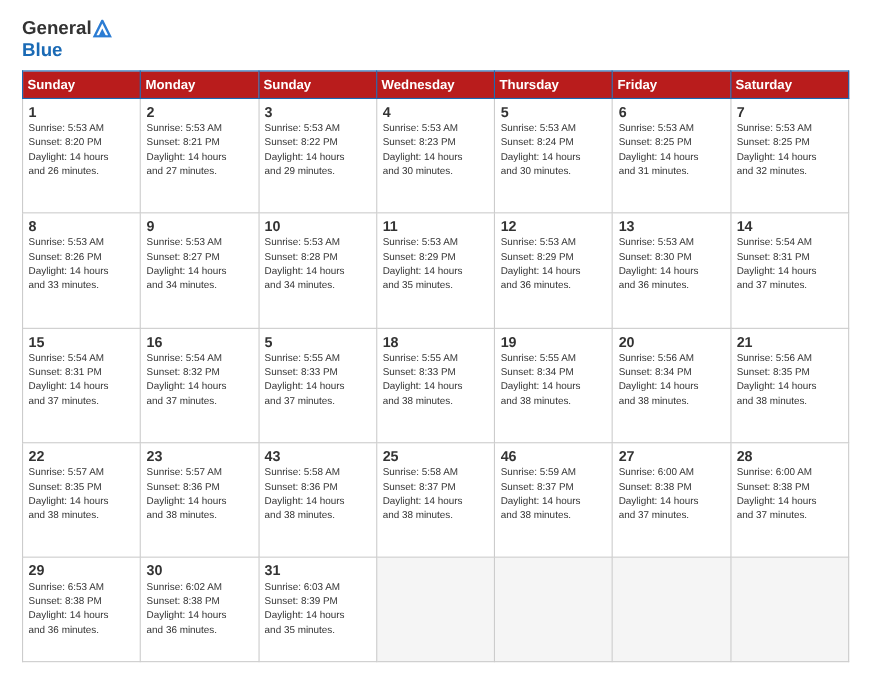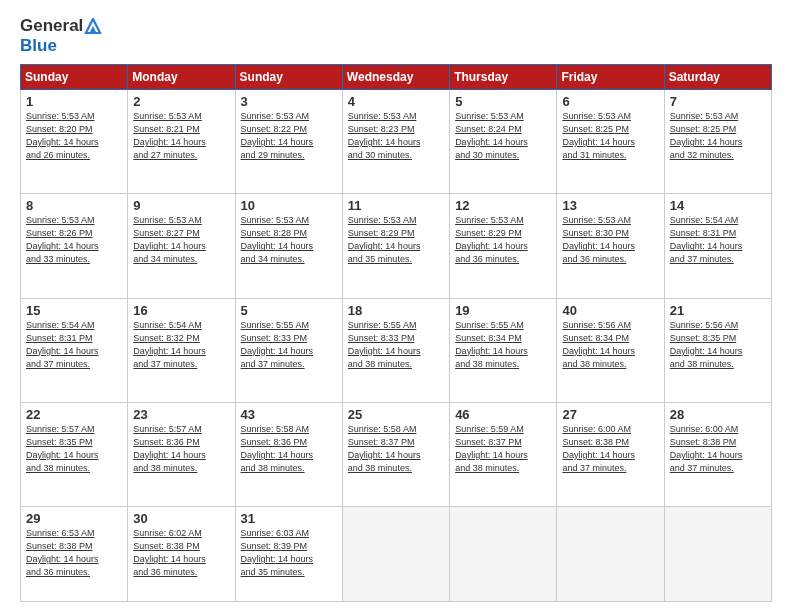--- a/index.html
+++ b/index.html
@@ -74,21 +74,20 @@
       font-size: 13px;
       font-weight: bold;
       color: #333;
       display: block;
       margin-bottom: 1px;
     }
     .day-info {
       font-size: 9px;
       color: #333;
       line-height: 1.45;
-      text-decoration: underline;
     }
     td.empty {
       background: #f5f5f5;
     }
   </style>
 </head>
 <body>
 
 <div class="page">
   <div class="header">
@@ -255,21 +254,21 @@
 and 38 minutes.</div>
           </td>
           <td>
             <span class="day-num">19</span>
             <div class="day-info" style="white-space: pre-line;">Sunrise: 5:55 AM
 Sunset: 8:34 PM
 Daylight: 14 hours
 and 38 minutes.</div>
           </td>
           <td>
-            <span class="day-num">40</span>
+            <span class="day-num">20</span>
             <div class="day-info" style="white-space: pre-line;">Sunrise: 5:56 AM
 Sunset: 8:34 PM
 Daylight: 14 hours
 and 38 minutes.</div>
           </td>
           <td>
             <span class="day-num">21</span>
             <div class="day-info" style="white-space: pre-line;">Sunrise: 5:56 AM
 Sunset: 8:35 PM
 Daylight: 14 hours

